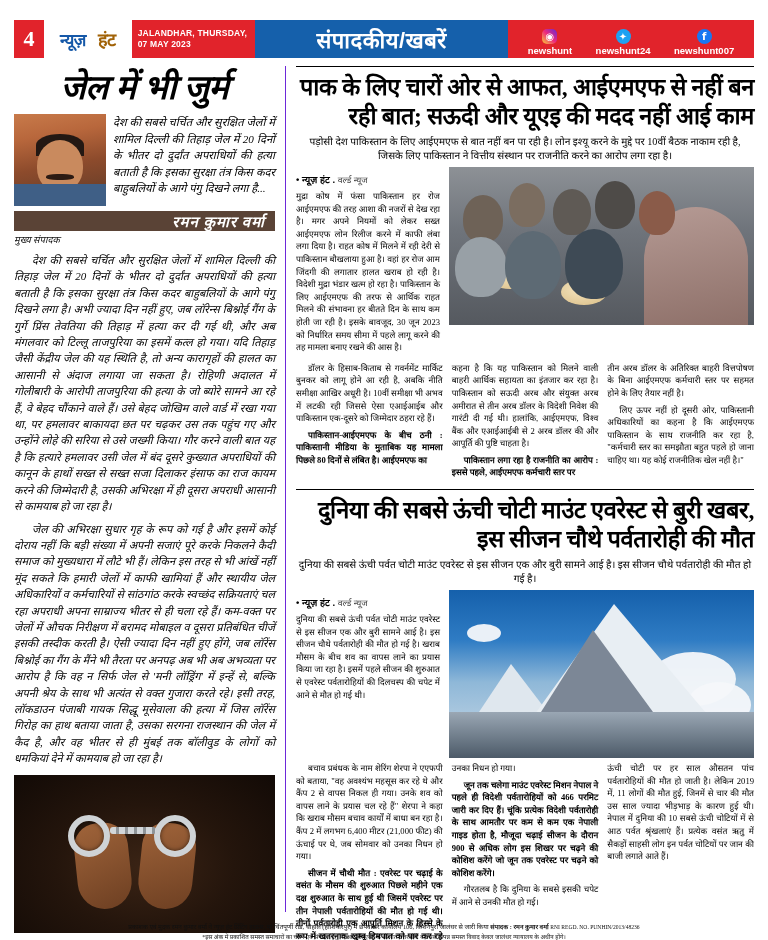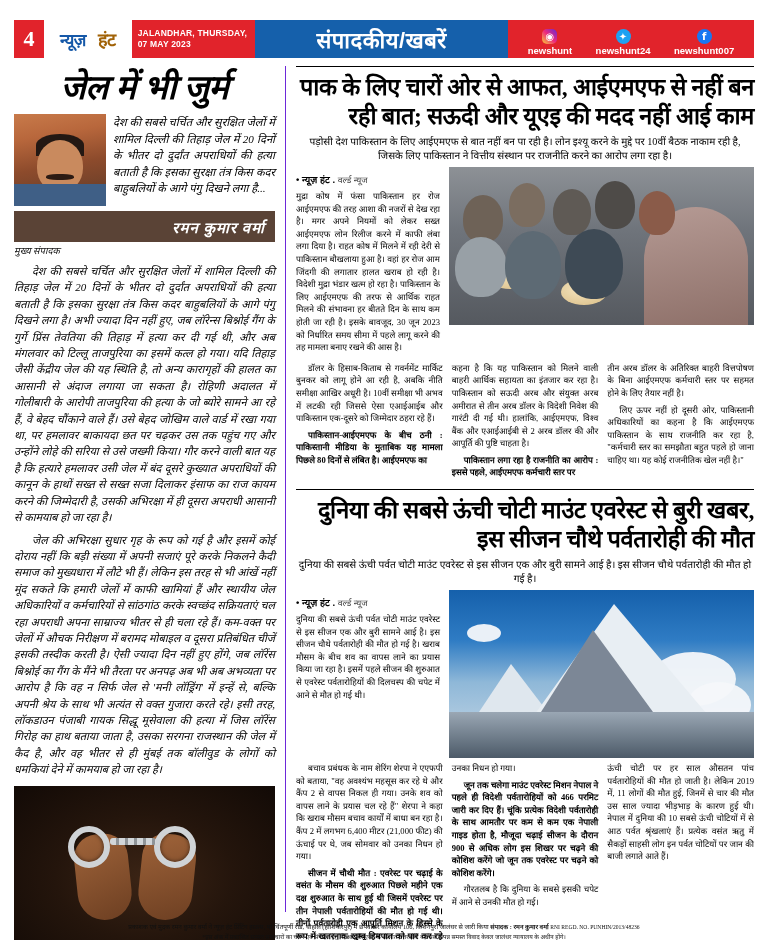--- a/index.html
+++ b/index.html
@@ -89,21 +89,21 @@
   .portrait .shirt {
     position:absolute; bottom:0; left:0; right:0; height:22px;
     background:#3f5f86;
   }
   .edit-lead {
     font-size: 11.2px; line-height: 16.5px; text-align: justify;
     font-family:"Liberation Serif", serif;
   }
   .byline-bar {
     margin-top: 5px; background:#5a4336;
-    height: 31px; display:flex; align-items:center; justify-content:flex-end;
+    height: 20px; display:flex; align-items:center; justify-content:flex-end;
     padding-right: 10px;
   }
   .byline-bar span {
     color:#fff; font-weight:bold; font-size:15px; letter-spacing:1px;
     font-family:"Liberation Serif", serif;
   }
   .byline-role {
     text-align:left; font-size:9.5px; margin-top:2px; color:#111;
   }
   .edit-body p {

